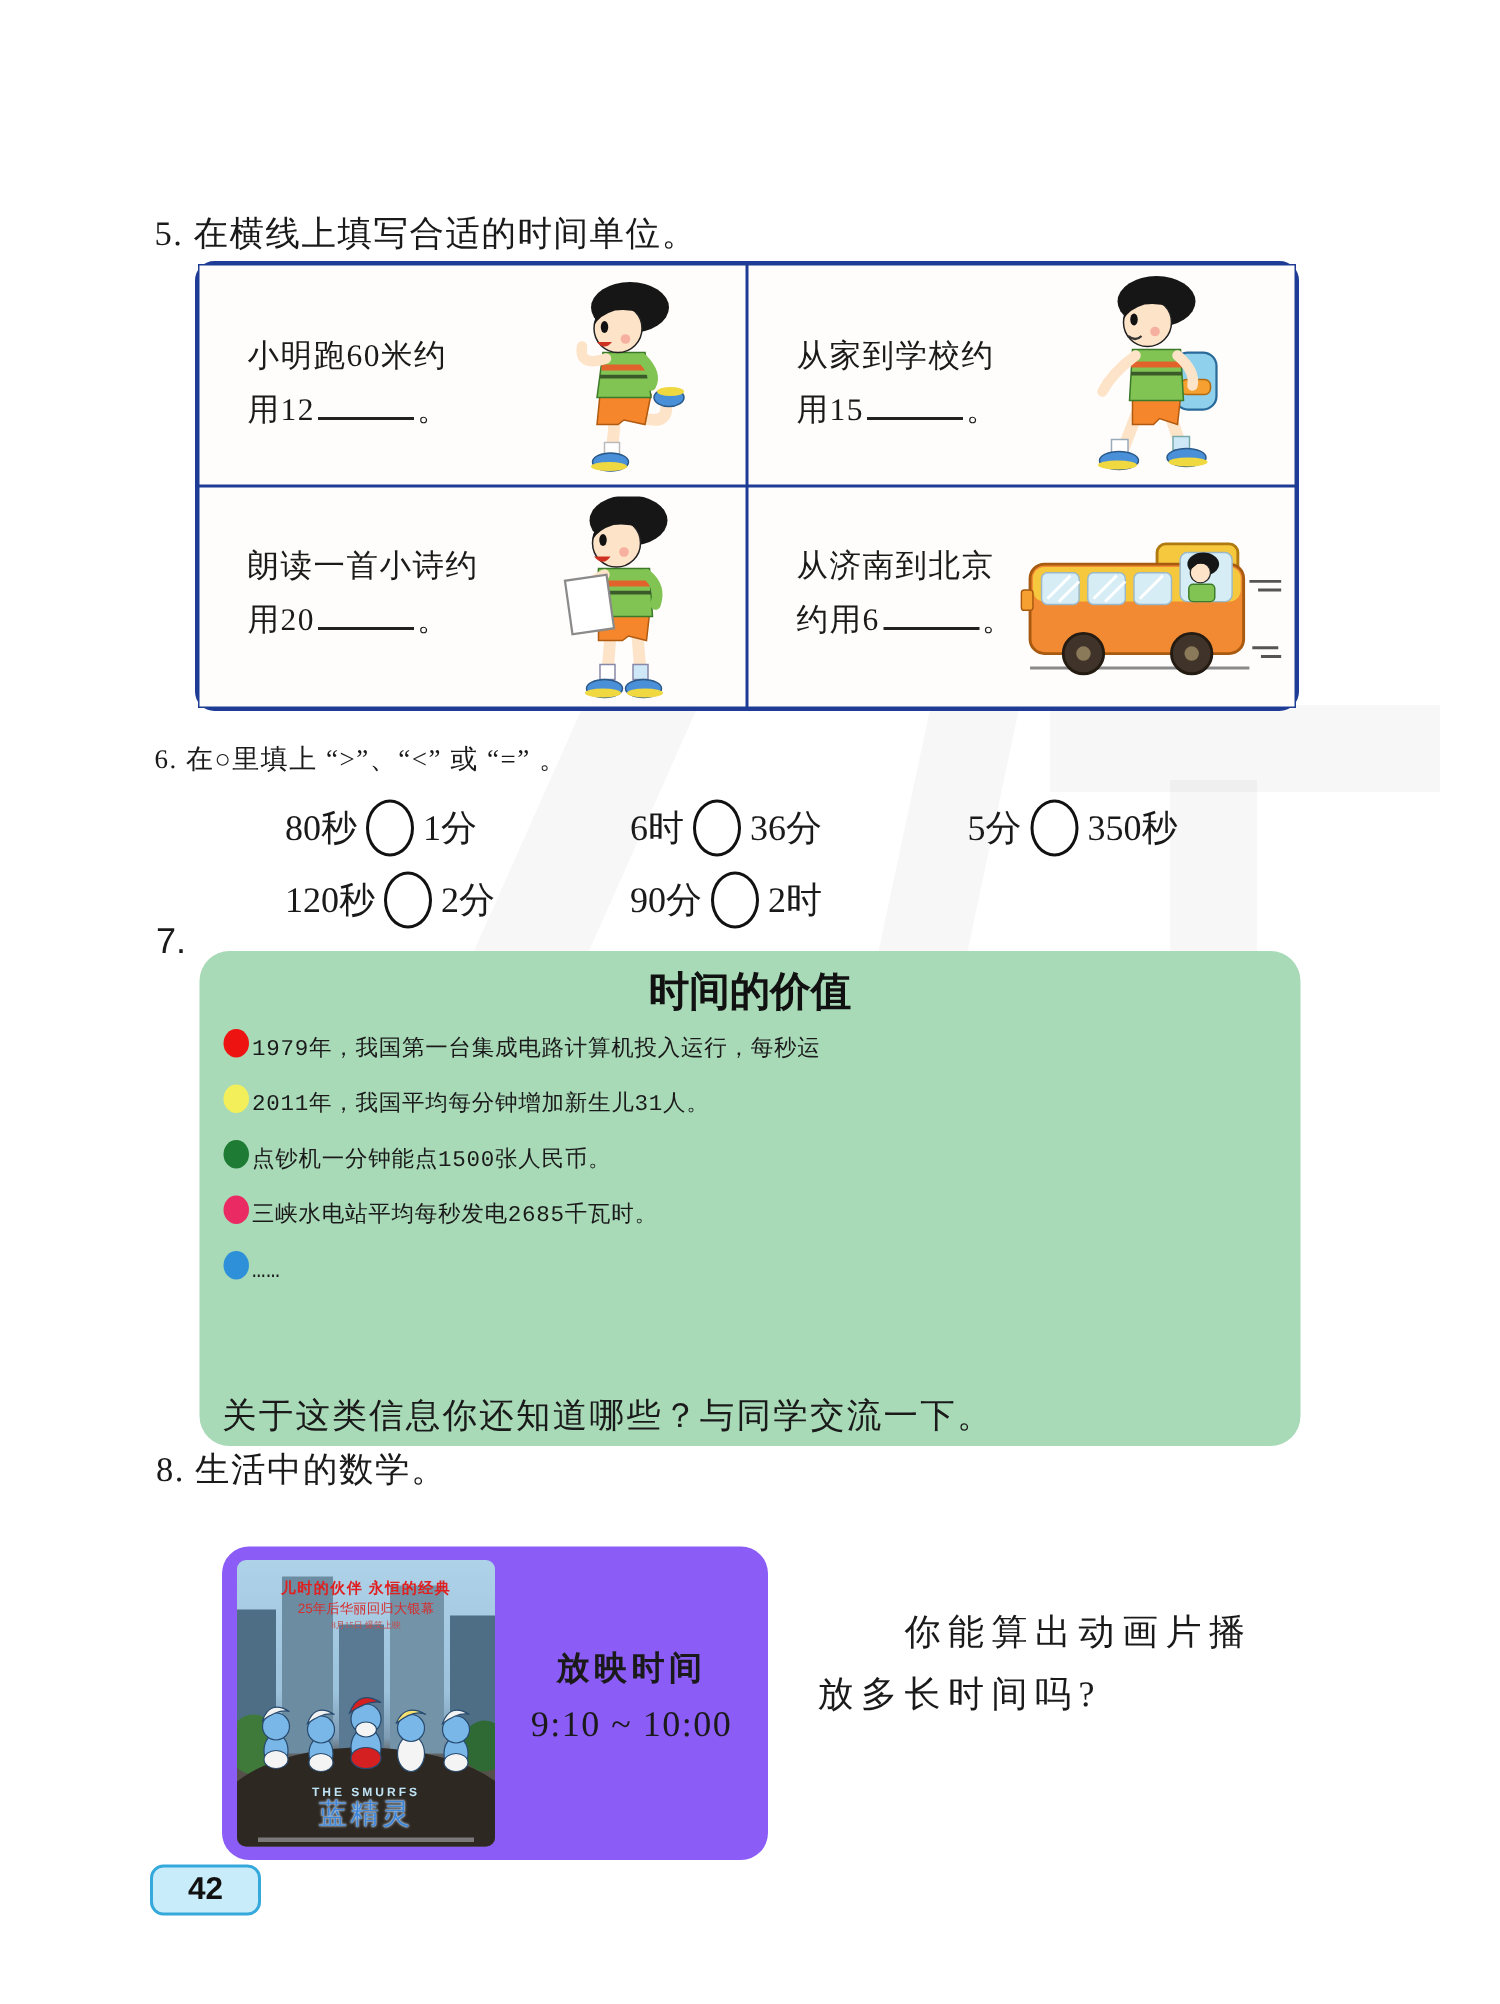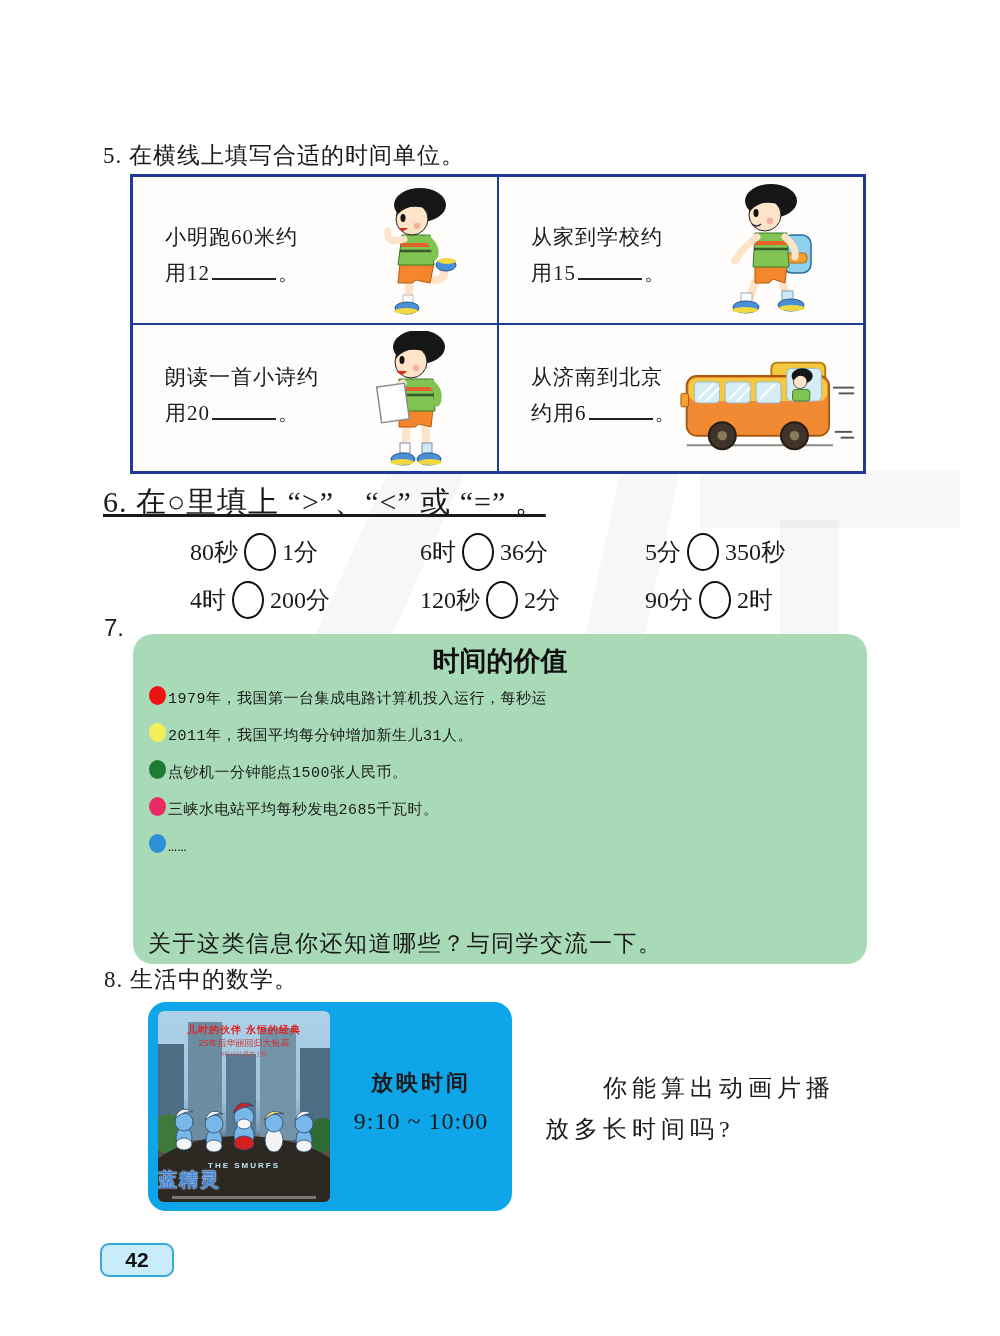--- a/index.html
+++ b/index.html
@@ -20,21 +20,21 @@
   .cell-text{position:absolute;left:32px;top:42px;font-size:21px;line-height:36px;letter-spacing:1px;}
   .q5-cell.r2 .cell-text{top:34px;}
   .blank{display:inline-block;width:64px;height:14px;border-bottom:2px solid #222;margin:0 2px;}
   .illu{position:absolute;}
   .illu.run{right:26px;bottom:6px;width:102px;height:130px;}
   .illu.walk{right:34px;bottom:4px;width:108px;height:136px;}
   .illu.read{right:30px;bottom:2px;width:100px;height:138px;}
   .illu.bus{right:6px;bottom:16px;width:178px;height:104px;}
 
   
-  .q6-title{position:absolute;left:103px;top:482px;font-size:30px;letter-spacing:1px;text-decoration:underline;}
+  .q6-title{position:absolute;left:103px;top:494px;font-size:18px;letter-spacing:1px;}
   .q6-grid{position:absolute;left:190px;top:532px;width:680px;
            display:grid;grid-template-columns:230px 225px 225px;grid-row-gap:8px;}
   .q6-item{display:flex;align-items:center;font-size:24px;height:40px;}
   .q6-circle{display:inline-block;width:28px;height:34px;border:2.5px solid #111;border-radius:50%;
              margin:0 6px;flex:0 0 auto;background:#fff;}
 
   
   .q7-number{position:absolute;left:104px;top:614px;font-size:24px;font-family:"Liberation Sans",sans-serif;}
   .green-box{position:absolute;left:133px;top:634px;width:734px;height:330px;border-radius:20px;
              background:#a9dab8;}
@@ -60,21 +60,21 @@
   .bld.b3{left:68px;width:30px;height:86px;background:#597a92;}
   .bld.b4{left:102px;width:36px;height:112px;background:#7393a8;}
   .bld.b5{left:142px;width:30px;height:92px;background:#4e6e86;}
   .tree{position:absolute;left:-6px;bottom:48px;width:34px;height:40px;border-radius:50%;background:#3f7a3a;}
   .tree2{position:absolute;right:-8px;bottom:50px;width:30px;height:34px;border-radius:50%;background:#2f6a34;}
   .rock{position:absolute;left:-12px;bottom:-26px;width:200px;height:92px;background:#2e2823;
         border-radius:48% 52% 30% 30%;}
   .smurfs{position:absolute;left:2px;bottom:42px;width:168px;height:74px;}
   .poster-en{position:absolute;left:0;bottom:32px;width:100%;text-align:center;font-size:8px;font-weight:bold;
              color:#bfe4f5;font-family:"Liberation Sans",sans-serif;letter-spacing:2px;}
-  .poster-cn{position:absolute;left:0;bottom:9px;width:100%;text-align:left;font-size:19px;font-weight:bold;
+  .poster-cn{position:absolute;left:0;bottom:9px;width:100%;text-align:center;font-size:19px;font-weight:normal;
              color:#3f86d8;font-family:"Liberation Sans",sans-serif;letter-spacing:2px;
              text-shadow:0 0 2px #cfe8ff,0 0 1px #ffffff;}
   .poster-credits{position:absolute;left:14px;bottom:3px;width:144px;height:3px;background:rgba(200,200,210,0.5);}
   .schedule{position:absolute;left:190px;top:0;width:166px;height:100%;text-align:center;}
   .sch-label{position:absolute;left:0;top:66px;width:100%;font-size:22px;font-weight:bold;letter-spacing:3px;}
   .sch-time{position:absolute;left:0;top:106px;width:100%;font-size:24px;letter-spacing:1px;}
   .q8-line1{position:absolute;left:603px;top:1072px;font-size:24px;letter-spacing:5px;}
   .q8-line2{position:absolute;left:545px;top:1113px;font-size:24px;letter-spacing:5px;}
 
   
@@ -87,21 +87,21 @@
 
 <div class="page">
 
   <div class="wm wm1"></div>
   <div class="wm wm2"></div>
   <div class="wm wm3"></div>
   <div class="wm wm4"></div>
 
   <div class="q5-title">5. 在横线上填写合适的时间单位。</div>
 
-  <div class="q5-table" style="border-color: rgb(30, 60, 150);">
+  <div class="q5-table" style="border-color: rgb(30, 60, 150); border-radius: 13px;">
 
     <div class="q5-cell">
       <div class="cell-text">
         <div>小明跑60米约</div>
         <div><span>用12</span><span class="blank"></span><span>。</span></div>
       </div>
       <svg class="illu run" viewBox="0 0 100 130">
         <path d="M60,92 Q76,96 74,82" stroke="#fde3c8" stroke-width="8" fill="none" stroke-linecap="round"></path>
         <ellipse cx="76" cy="78" rx="10" ry="6" fill="#4a90d9" stroke="#2a5a8a"></ellipse>
         <ellipse cx="77" cy="74" rx="9" ry="3" fill="#f0d840"></ellipse>
@@ -232,25 +232,20 @@
         <span>6时</span>
         <span class="q6-circle"></span>
         <span>36分</span>
       </div>
     <div class="q6-item">
         <span>5分</span>
         <span class="q6-circle"></span>
         <span>350秒</span>
       </div>
     <div class="q6-item">
-        <span>4时</span>
-        <span class="q6-circle"></span>
-        <span>200分</span>
-      </div>
-    <div class="q6-item">
         <span>120秒</span>
         <span class="q6-circle"></span>
         <span>2分</span>
       </div>
     <div class="q6-item">
         <span>90分</span>
         <span class="q6-circle"></span>
         <span>2时</span>
       </div>
   </div>
@@ -262,21 +257,21 @@
       <div><span class="dot" style="background-color: rgb(236, 19, 16);"></span><span>1979年，我国第一台集成电路计算机投入运行，每秒运</span></div>
       <div><span class="dot" style="background-color: rgb(243, 239, 90);"></span><span>2011年，我国平均每分钟增加新生儿31人。</span></div>
       <div><span class="dot" style="background-color: rgb(30, 123, 51);"></span><span>点钞机一分钟能点1500张人民币。</span></div>
       <div><span class="dot" style="background-color: rgb(234, 42, 98);"></span><span>三峡水电站平均每秒发电2685千瓦时。</span></div>
       <div><span class="dot" style="background-color: rgb(46, 144, 217);"></span><span>……</span></div>
     </div>
   </div>
   <div class="q7-followup">关于这类信息你还知道哪些？与同学交流一下。</div>
 
   <div class="q8-title">8. 生活中的数学。</div>
-  <div class="pink-box" style="background-color: #0ea5e9;">
+  <div class="pink-box" style="background-color: #8b5cf6; margin-top: 29px;">
     <div class="poster">
       <div class="bld b1"></div>
       <div class="bld b2"></div>
       <div class="bld b3"></div>
       <div class="bld b4"></div>
       <div class="bld b5"></div>
       <div class="tree"></div>
       <div class="tree2"></div>
       <div class="rock"></div>
       <svg class="smurfs" viewBox="0 0 168 74">

